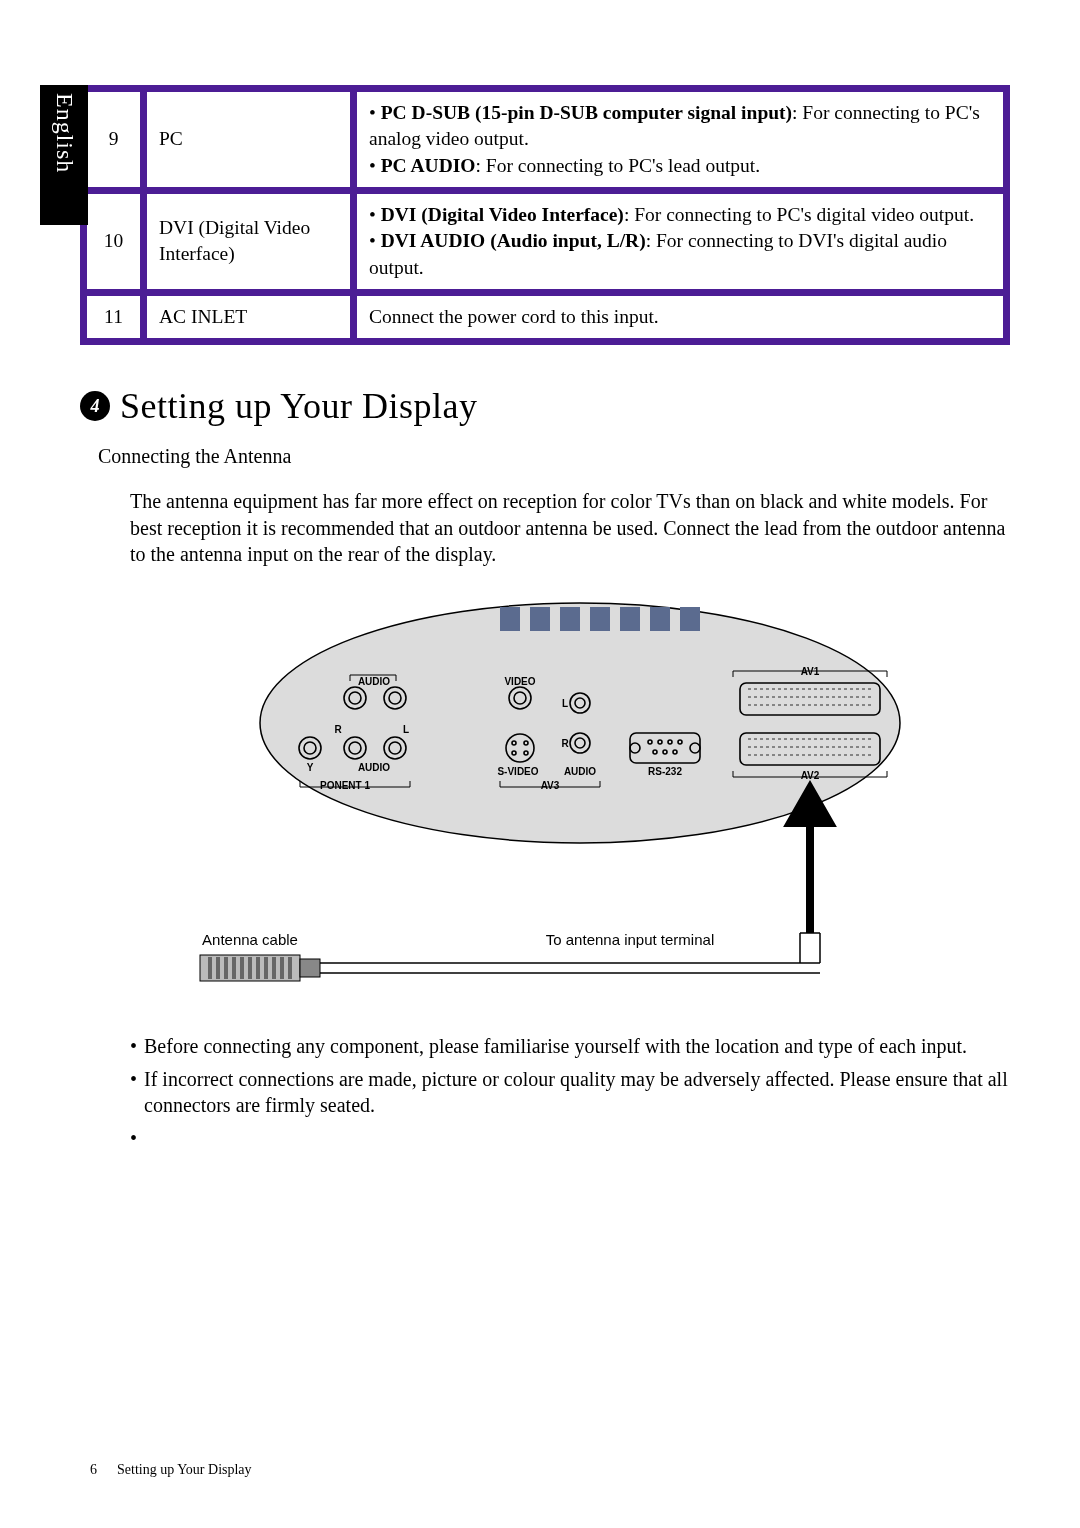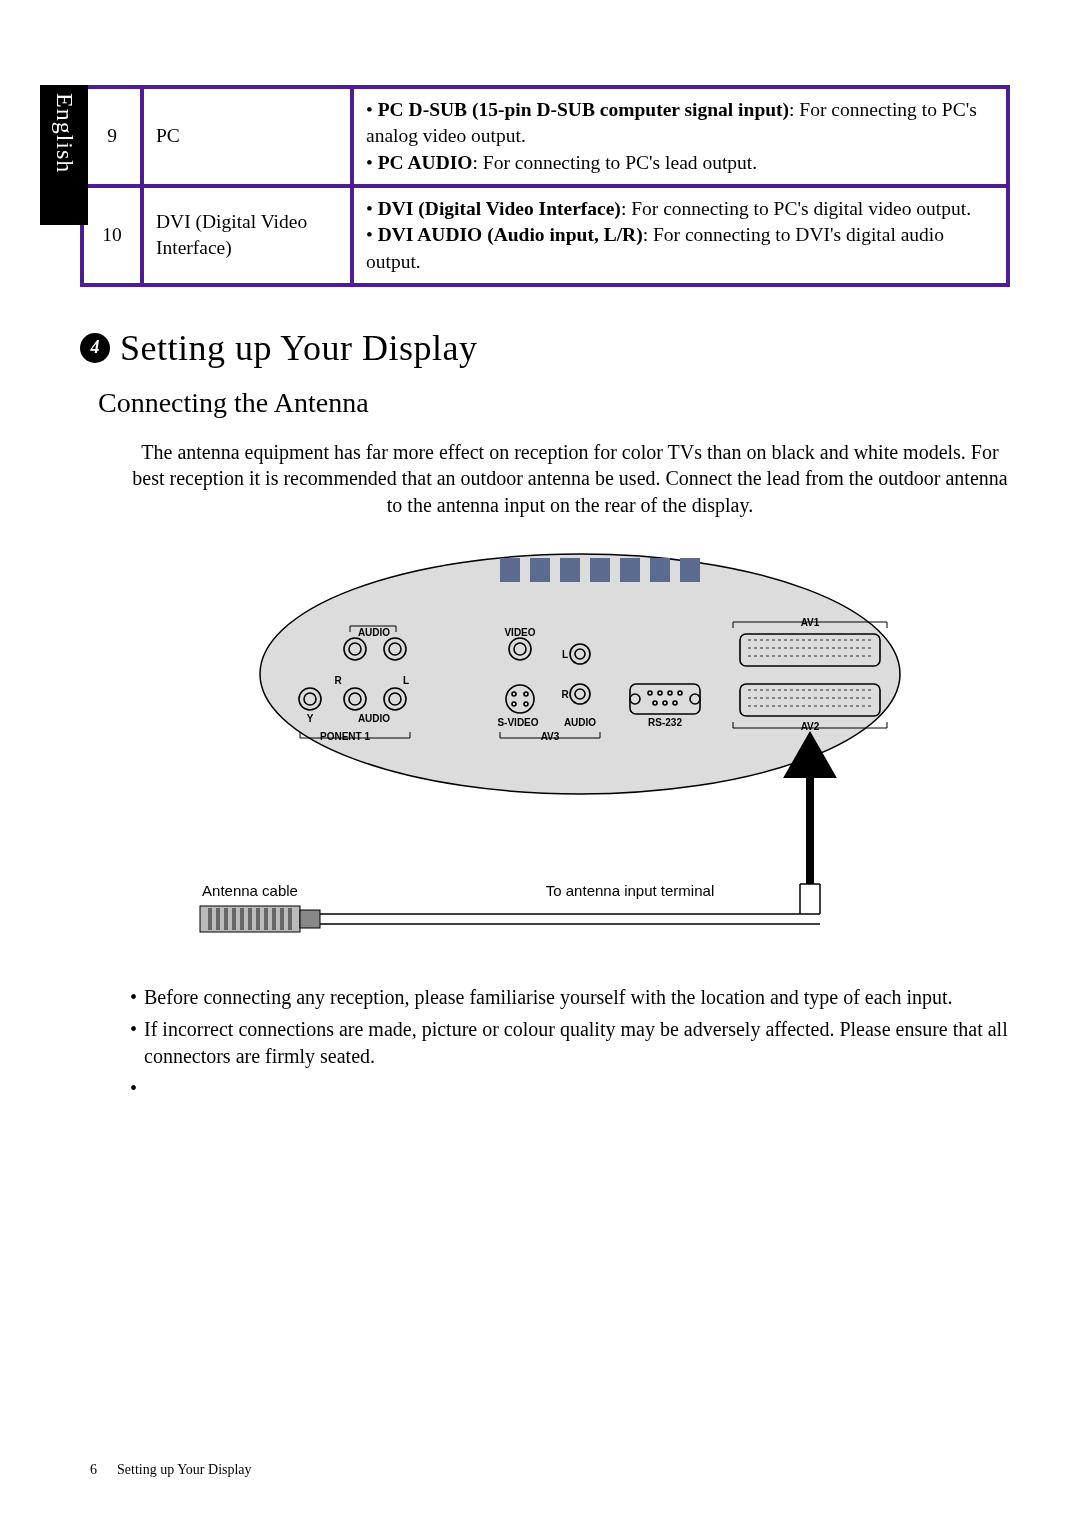--- a/index.html
+++ b/index.html
@@ -34,21 +34,21 @@
     text-orientation: mixed;
     font-size: 24px;
     letter-spacing: 1px;
   }
   table.spec {
     width: 100%;
     border-collapse: collapse;
     margin-bottom: 40px;
   }
   table.spec td {
-    border: 4px solid #4c1d95;
+    border: 7px solid #4c1d95;
     padding: 8px 12px;
     vertical-align: middle;
     font-size: 19.5px;
     line-height: 1.35;
   }
   table.spec td.num { width: 60px; text-align: center; }
   table.spec td.name { width: 210px; text-align: left; }
   .bold { font-weight: bold; }
   .section-title {
     display: flex;
@@ -66,25 +66,25 @@
     font-style: italic;
     font-weight: bold;
   }
   .section-title h1 {
     font-size: 36px;
     font-weight: normal;
     margin: 0;
     letter-spacing: 0.5px;
   }
   h2.subhead {
-    font-size: 28px;
+    font-size: 20px;
     font-weight: normal;
     margin: 14px 0 10px 18px;
   }
-  .body-text { font-size: 20px; margin-left: 50px; line-height: 1.32; text-align: center; }
+  .body-text { font-size: 20px; margin-left: 50px; line-height: 1.32; }
   .bullets { margin-left: 50px; }
   .bullets .item { font-size: 20px; line-height: 1.32; margin-bottom: 6px; display: flex; }
   .bullets .item .dot { width: 14px; flex: 0 0 14px; }
   .diagram-wrap {
     margin: 26px 0 10px 0;
     display: flex;
     justify-content: center;
   }
   .footer {
     position: absolute;
@@ -119,20 +119,25 @@
       </td>
     </tr>
     <tr>
       <td class="num">10</td>
       <td class="name">DVI (Digital Video Interface)</td>
       <td>
         • <span class="bold">DVI (Digital Video Interface)</span><span>: For connecting to PC's digital video output.</span><br>
         • <span class="bold">DVI AUDIO (Audio input, L/R)</span><span>: For connecting to DVI's digital audio output.</span>
       </td>
     </tr>
+    <tr>
+      <td class="num">11</td>
+      <td class="name">AC INLET</td>
+      <td>Connect the power cord to this input.</td>
+    </tr>
   </tbody>
     </table>
 
   <div class="section-title">
     <div class="section-bullet">
       <span>4</span>
     </div>
     <h1>Setting up Your Display</h1>
   </div>
 
@@ -258,21 +263,21 @@
         <rect x="128" y="364" width="4" height="22"></rect>
       </g>
       <text x="90" y="352" font-size="15" text-anchor="middle" font-family="Georgia">Antenna cable</text>
       <text x="470" y="352" font-size="15" text-anchor="middle" font-family="Georgia">To antenna input terminal</text>
     </svg>
   </div>
 
   <div class="bullets">
     <div class="item">
         <span class="dot">•</span>
-        <span>Before connecting any reception, please familiarise yourself with the location and type of each input.</span>
+        <span>Before connecting any component, please familiarise yourself with the location and type of each input.</span>
       </div>
     <div class="item">
         <span class="dot">•</span>
         <span>If incorrect connections are made, picture or colour quality may be adversely affected. Please ensure that all connectors are firmly seated.</span>
       </div>
     <div class="item">
         <span class="dot">•</span>
       </div>
   </div>
 

